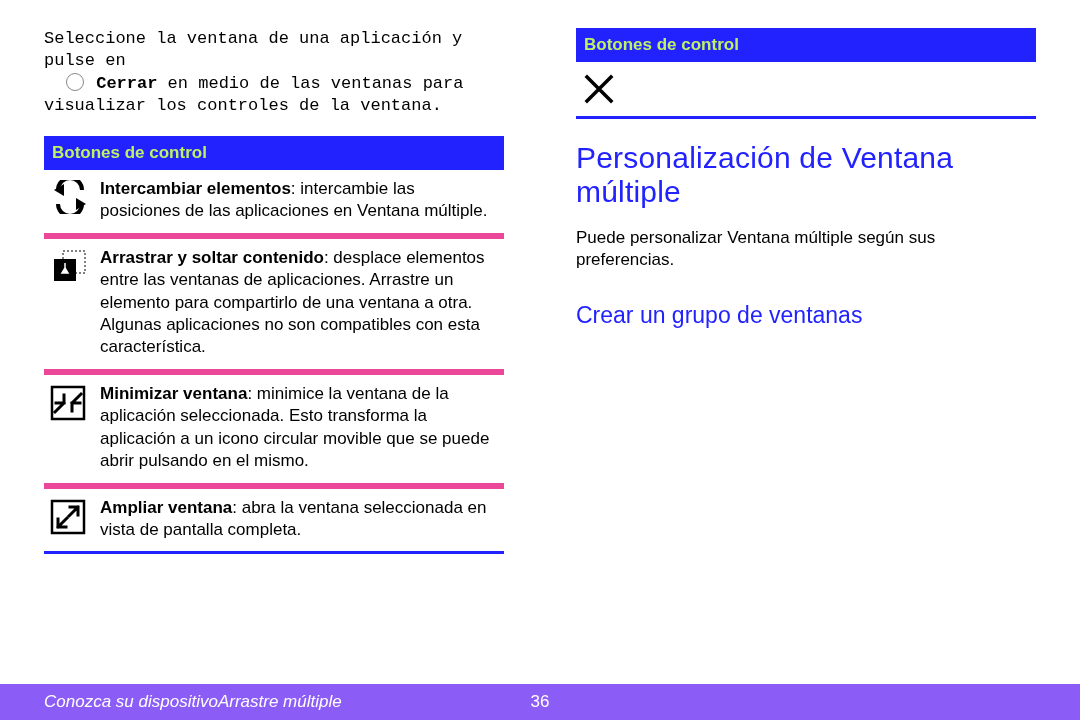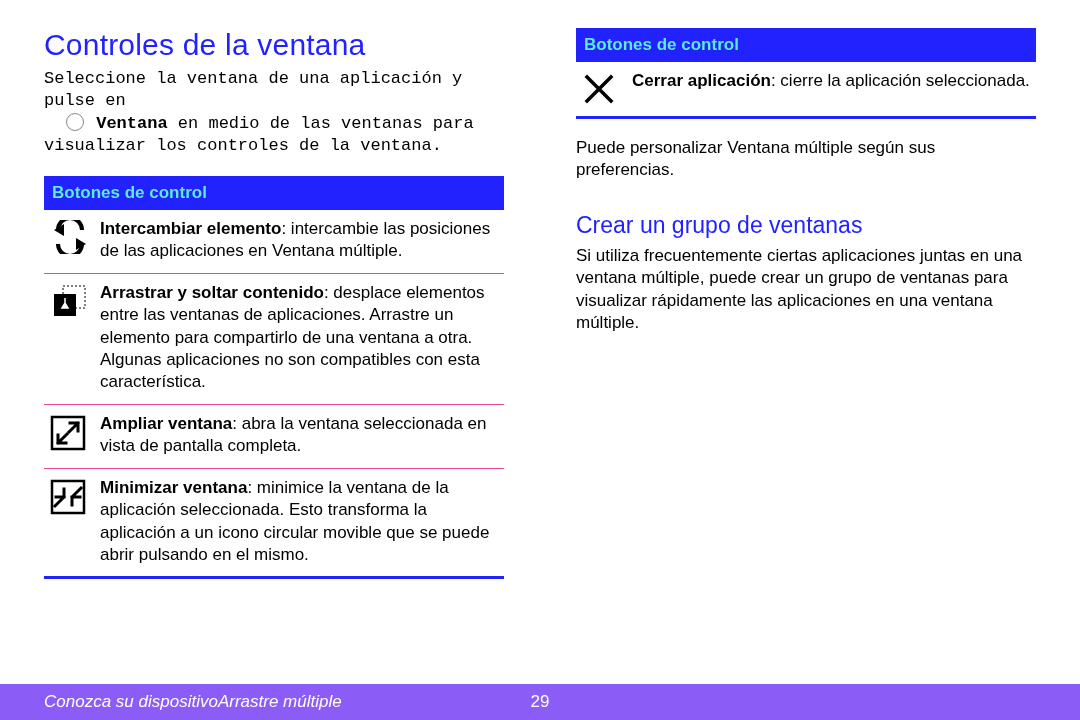--- a/index.html
+++ b/index.html
@@ -4,125 +4,121 @@
 <style>
   * { box-sizing: border-box; margin: 0; padding: 0; }
   html, body { width: 1080px; height: 720px; font-family: Arial, Helvetica, sans-serif; background: #fff; }
   .page { width: 1080px; height: 720px; position: relative; display: flex; }
   .col { width: 50%; padding: 28px 36px 0 44px; }
   .col.right { padding: 28px 44px 0 36px; }
   h1 { color: #2222ff; font-weight: 400; font-size: 30px; margin-bottom: 6px; letter-spacing: 0.2px; }
   .bodytext { font-size: 17px; line-height: 1.32; color: #000; }
   .intro { margin-bottom: 18px; font-family: Liberation Mono, monospace; }
   .circle { display: inline-block; width: 18px; height: 18px; border: 1.5px solid #888; border-radius: 50%; vertical-align: -3px; margin-left: 22px; margin-right: 2px; }
-  .header-bar { background: #2222ff; color: #5eead4; font-weight: bold; font-size: 17px; padding: 7px 10px 7px 8px; }
+  .header-bar { background: #2222ff; color: #bef264; font-weight: bold; font-size: 17px; padding: 7px 10px 7px 8px; }
   .tbl { width: 100%; border-bottom: 3px solid #2222ff; }
-  .row { display: flex; border-top: 1px solid #ec4899; padding: 8px 6px 10px 6px; }
+  .row { display: flex; border-top: 6px solid #ec4899; padding: 8px 6px 10px 6px; }
   .row.first { border-top: none; }
   .icon-cell { width: 50px; flex: none; padding-top: 2px; }
   .text-cell { flex: 1; font-size: 17px; line-height: 1.32; }
   .text-cell b { font-weight: bold; }
   .h2 { color: #2222ff; font-weight: 400; font-size: 23px; margin-top: 30px; margin-bottom: 6px; }
   .footer { position: absolute; left: 0; bottom: 0; width: 1080px; height: 36px; background: #8b5cf6; color: #fff; font-style: italic; font-size: 17px; display: flex; align-items: center; padding: 0 44px; }
   .footer .pg { font-style: normal; position: absolute; left: 50%; transform: translateX(-50%); }
   
   svg { display: block; }
 </style>
 </head>
 <body>
 
 <div class="page">
 
   <div class="col">
-    <h1>Controles de la ventana</h1>
     <p class="bodytext intro">
       <span>Seleccione la ventana de una aplicación y pulse en </span><br>
       <span class="circle"></span>
-      <b>Ventana</b><span> en medio de las ventanas para visualizar los controles de la ventana.</span>
+      <b>Cerrar</b><span> en medio de las ventanas para visualizar los controles de la ventana.</span>
     </p>
 
     <div class="header-bar">Botones de control</div>
     <div class="tbl">
 
       <div class="row first">
         <div class="icon-cell">
           <svg width="40" height="34" viewBox="0 0 40 34">
             <path d="M8 10 A12 12 0 0 1 32 10" fill="none" stroke="#000" stroke-width="4"></path>
             <polygon points="4,10 14,4 14,16" fill="#000"></polygon>
             <path d="M32 24 A12 12 0 0 1 8 24" fill="none" stroke="#000" stroke-width="4"></path>
             <polygon points="36,24 26,18 26,30" fill="#000"></polygon>
           </svg>
         </div>
         <div class="text-cell">
-          <b>Intercambiar elemento</b><span>: intercambie las posiciones de las aplicaciones en Ventana múltiple.</span>
+          <b>Intercambiar elementos</b><span>: intercambie las posiciones de las aplicaciones en Ventana múltiple.</span>
         </div>
       </div>
 
       <div class="row">
         <div class="icon-cell">
           <svg width="40" height="38" viewBox="0 0 40 38">
             <rect x="13" y="2" width="22" height="22" fill="none" stroke="#000" stroke-width="1" stroke-dasharray="2,2"></rect>
             <rect x="4" y="10" width="22" height="22" fill="#000"></rect>
             <path d="M12 24 l3 -5 l3 5 z M15 19 v-5" fill="#fff" stroke="#fff" stroke-width="1.5"></path>
           </svg>
         </div>
         <div class="text-cell">
           <b>Arrastrar y soltar contenido</b><span>: desplace elementos entre las ventanas de aplicaciones. Arrastre un elemento para compartirlo de una ventana a otra. Algunas aplicaciones no son compatibles con esta característica.</span>
         </div>
       </div>
 
       <div class="row">
         <div class="icon-cell">
           <svg width="36" height="36" viewBox="0 0 36 36">
             <rect x="2" y="2" width="32" height="32" fill="none" stroke="#000" stroke-width="2.5"></rect>
-            <path d="M8 20 v8 h8 M8 28 l9 -9" fill="none" stroke="#000" stroke-width="3" stroke-linecap="square"></path>
-            <path d="M28 16 v-8 h-8 M28 8 l-9 9" fill="none" stroke="#000" stroke-width="3" stroke-linecap="square"></path>
+            <path d="M14 10 v8 h-8 M14 18 l-9 9" fill="none" stroke="#000" stroke-width="3" stroke-linecap="square"></path>
+            <path d="M22 26 v-8 h8 M22 18 l9 -9" fill="none" stroke="#000" stroke-width="3" stroke-linecap="square"></path>
           </svg>
         </div>
         <div class="text-cell">
-          <b>Ampliar ventana</b><span>: abra la ventana seleccionada en vista de pantalla completa.</span>
+          <b>Minimizar ventana</b><span>: minimice la ventana de la aplicación seleccionada. Esto transforma la aplicación a un icono circular movible que se puede abrir pulsando en el mismo.</span>
         </div>
       </div>
 
       <div class="row">
         <div class="icon-cell">
           <svg width="36" height="36" viewBox="0 0 36 36">
             <rect x="2" y="2" width="32" height="32" fill="none" stroke="#000" stroke-width="2.5"></rect>
-            <path d="M14 10 v8 h-8 M14 18 l-9 9" fill="none" stroke="#000" stroke-width="3" stroke-linecap="square"></path>
-            <path d="M22 26 v-8 h8 M22 18 l9 -9" fill="none" stroke="#000" stroke-width="3" stroke-linecap="square"></path>
+            <path d="M8 20 v8 h8 M8 28 l9 -9" fill="none" stroke="#000" stroke-width="3" stroke-linecap="square"></path>
+            <path d="M28 16 v-8 h-8 M28 8 l-9 9" fill="none" stroke="#000" stroke-width="3" stroke-linecap="square"></path>
           </svg>
         </div>
         <div class="text-cell">
-          <b>Minimizar ventana</b><span>: minimice la ventana de la aplicación seleccionada. Esto transforma la aplicación a un icono circular movible que se puede abrir pulsando en el mismo.</span>
+          <b>Ampliar ventana</b><span>: abra la ventana seleccionada en vista de pantalla completa.</span>
         </div>
       </div>
 
     </div>
   </div>
 
   <div class="col right">
     <div class="header-bar">Botones de control</div>
     <div class="tbl">
       <div class="row first">
         <div class="icon-cell">
           <svg width="34" height="34" viewBox="0 0 34 34">
             <path d="M5 5 L29 29 M29 5 L5 29" stroke="#000" stroke-width="3.5" stroke-linecap="square"></path>
           </svg>
         </div>
-        <div class="text-cell">
-          <b>Cerrar aplicación</b><span>: cierre la aplicación seleccionada.</span>
-        </div>
       </div>
     </div>
 
+    <h1 style="margin-top:22px">Personalización de Ventana múltiple</h1>
     <p class="bodytext" style="margin-top:18px;margin-bottom:10px">Puede personalizar Ventana múltiple según sus preferencias.</p>
 
     <div class="h2">Crear un grupo de ventanas</div>
-    <p class="bodytext">Si utiliza frecuentemente ciertas aplicaciones juntas en una ventana múltiple, puede crear un grupo de ventanas para visualizar rápidamente las aplicaciones en una ventana múltiple.</p>
   </div>
 
   <div class="footer">
     <span>Conozca su dispositivo</span>
-    <span class="pg">29</span>
+    <span class="pg">36</span>
     <span>Arrastre múltiple</span>
   </div>
 
 </div>
 
 </body></html>

